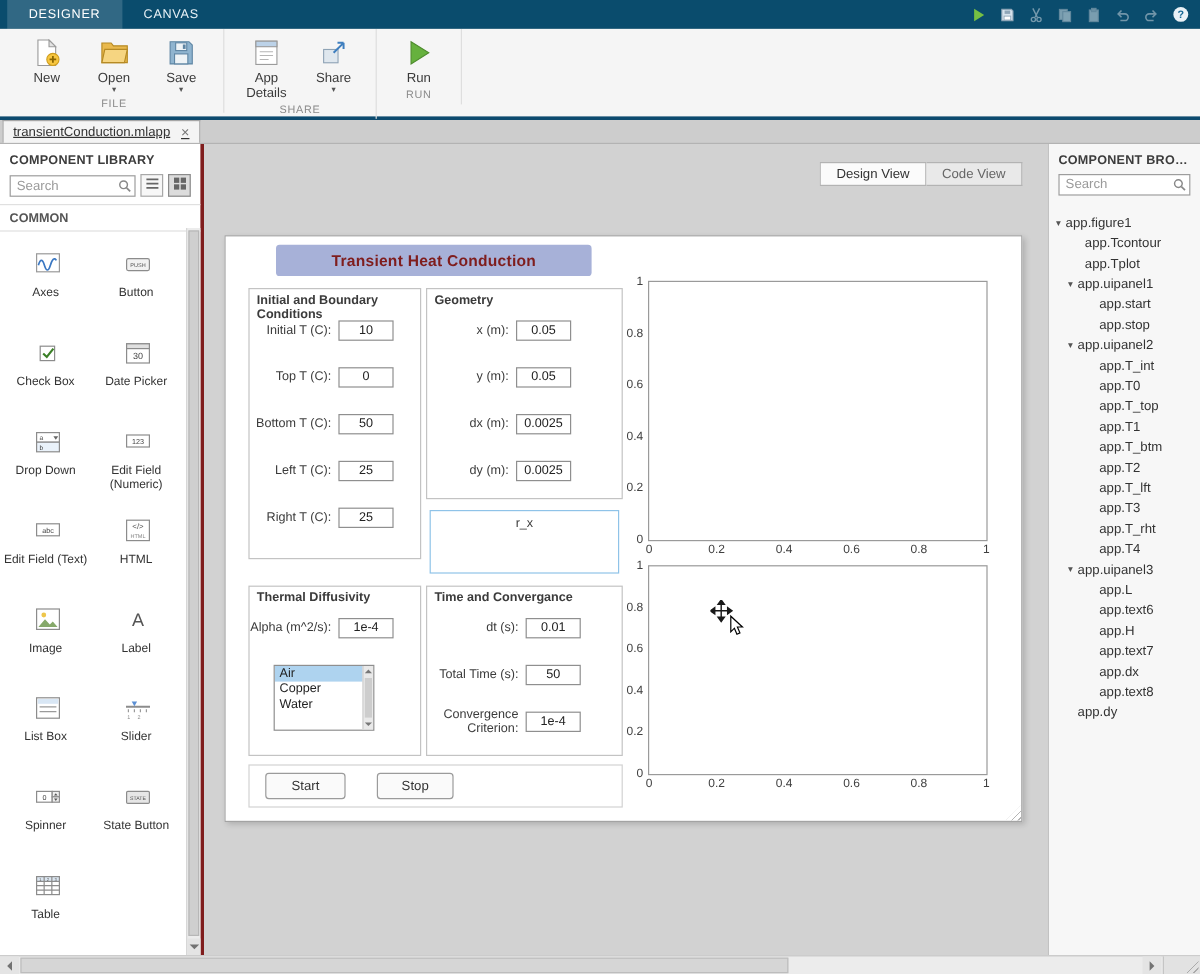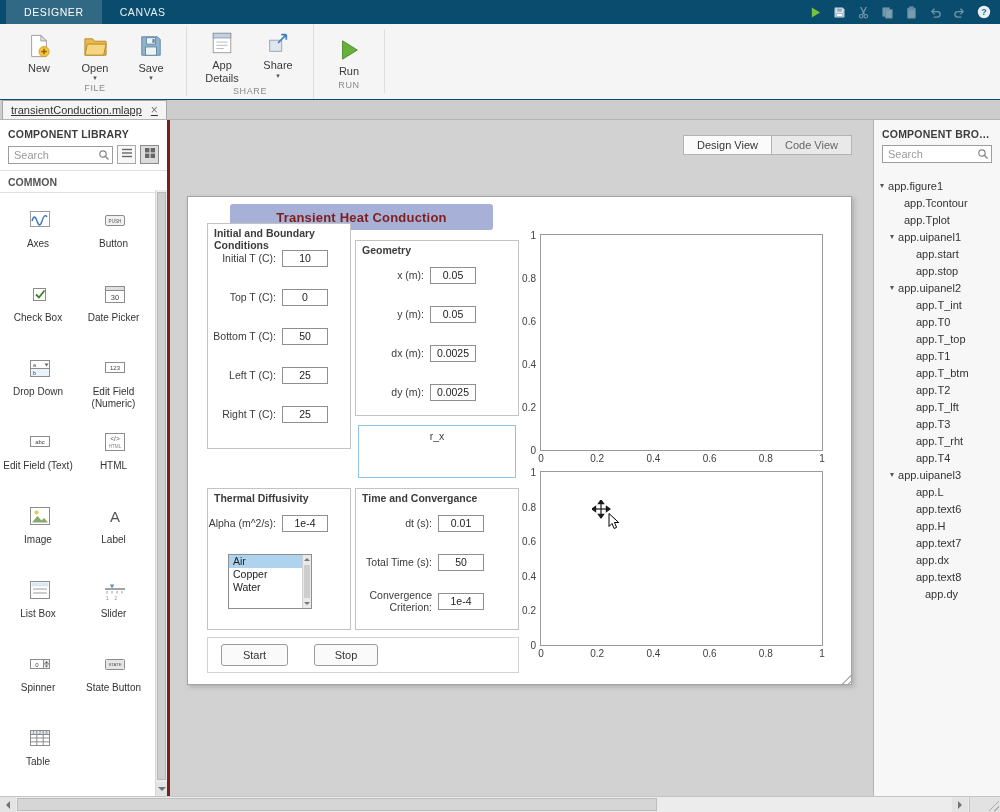--- a/index.html
+++ b/index.html
@@ -11,21 +11,21 @@
   
   .titlebar{height:24px;background:var(--titlebar-bg,#0a4c6d);display:flex;align-items:stretch;position:relative;flex:0 0 24px;}
   .ttabs{display:flex;padding-left:6px;}
   .ttab{padding:0 18px;line-height:24px;font-size:10.5px;letter-spacing:.6px;color:#e8f1f6;cursor:default;}
   .ttab.active{background:rgba(255,255,255,.16);color:#fff;}
   .qat{position:absolute;right:8px;top:0;height:24px;display:flex;align-items:center;gap:7px;}
   .qbtn{display:inline-flex;align-items:center;justify-content:center;width:17px;height:17px;}
   .qbtn.disabled{opacity:.5;}
 
   
-  .ribbon{height:76px;flex:0 0 76px;background:#f5f5f5;border-bottom:1px solid #0c4a6e;display:flex;align-items:center;padding-left:4px;}
+  .ribbon{height:76px;flex:0 0 76px;background:#f5f5f5;border-bottom:3px solid #0c4a6e;display:flex;align-items:flex-start;padding-left:4px;}
   .rgroup{display:flex;flex-direction:column;padding:4px 12px 0;border-right:1px solid #dedede;}
   .rrow{display:flex;gap:10px;flex:1;align-items:flex-start;}
   .rbtn{display:flex;flex-direction:column;align-items:center;width:46px;padding-top:2px;cursor:default;}
   .ricon{height:27px;display:flex;align-items:center;justify-content:center;}
   .rlabel{font-size:11px;color:#3a3a3a;text-align:center;line-height:1.15;margin-top:2px;}
   .rcaret{font-size:7px;color:#555;margin-top:1px;line-height:6px;}
   .rsection{font-size:9px;color:#8a8a8a;text-align:center;padding:2px 0 3px;letter-spacing:.6px;}
 
   
   .doctabs{height:20px;flex:0 0 20px;background:#cdcdcd;border-bottom:1px solid #b3b3b3;display:flex;align-items:flex-end;padding-left:2px;}
@@ -65,21 +65,21 @@
 
   .applabel{position:absolute;left:42px;top:7px;width:263px;height:26px;background:var(--app-title-bg,#a7b1d8);color:#7f1d1d;font-weight:bold;font-size:13px;display:flex;align-items:center;justify-content:center;border-radius:3px;letter-spacing:.2px;}
 
   .mpanel{position:absolute;border:1px solid #c3c3c3;background:#fff;}
   .ptitle{font-size:10.5px;font-weight:bold;color:#3b3b3b;padding:3px 6px 0;height:19px;}
   .frow{display:flex;align-items:center;justify-content:flex-end;gap:6px;height:18px;margin-top:21px;}
   .frow:first-child{margin-top:6px;}
   .flabel{font-size:10.5px;color:#3b3b3b;text-align:right;line-height:1.15;}
   .finput{width:46px;height:17px;border:1px solid #8f8f8f;background:#fff;font-size:10.5px;text-align:center;padding:0;color:#222;font-family:inherit;flex:0 0 46px;}
 
-  .p-ibc{left:19px;top:26px;width:144px;height:226px;}
+  .p-ibc{left:19px;top:43px;width:144px;height:226px;}
   .p-ibc .frow{padding-right:22px;}
   .p-geo{left:167px;top:43px;width:164px;height:176px;}
   .p-geo .frow{padding-right:42px;}
   .p-thermal{left:19px;top:291px;width:144px;height:142px;}
   .p-thermal .frow{padding-right:22px;}
   .p-time{left:167px;top:291px;width:164px;height:142px;}
   .p-time .frow{padding-right:34px;}
   .p-time .rows .frow:nth-child(3){margin-top:16px;height:28px;}
   .p-time .rows .frow:nth-child(3) .flabel{width:66px;}
   .p-run{left:19px;top:440px;width:312px;height:36px;border-color:#d2d2d2;}
@@ -677,21 +677,21 @@
           </div>
           <div class="trow" style="padding-left: 42px;">
             <span class="tlabel">app.text7</span>
           </div>
           <div class="trow" style="padding-left: 42px;">
             <span class="tlabel">app.dx</span>
           </div>
           <div class="trow" style="padding-left: 42px;">
             <span class="tlabel">app.text8</span>
           </div>
-          <div class="trow" style="padding-left: 51px;">
+          <div class="trow" style="padding-left: 24px;">
             <span class="tlabel">app.dy</span>
           </div>
         </div>
     </div>
   </div>
 
   <div class="hscroll">
     <div class="harrow left"></div>
     <div class="hthumb"></div>
     <div class="harrow right"></div>

